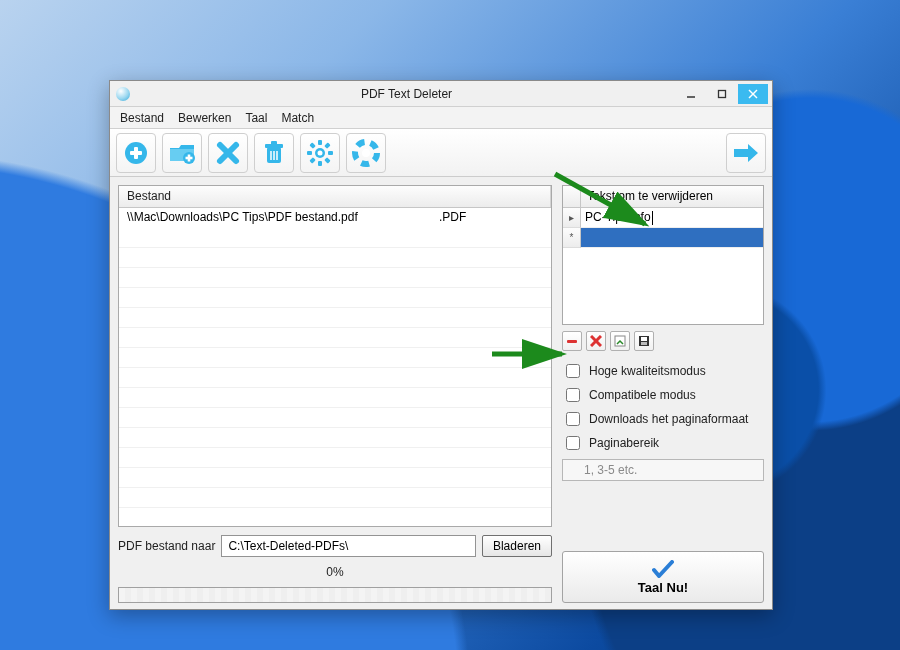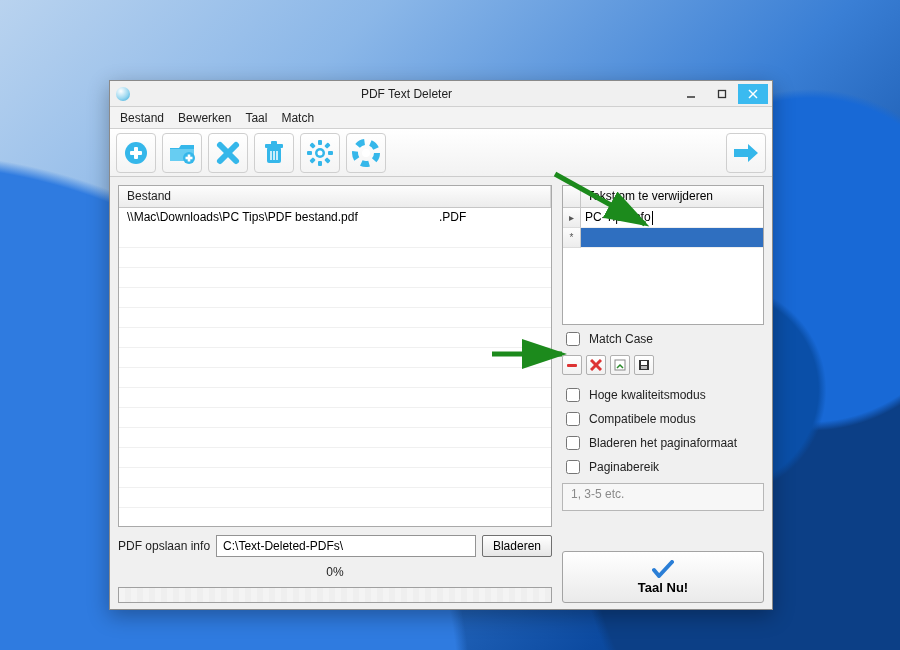--- a/index.html
+++ b/index.html
@@ -58,21 +58,21 @@
   .removegrid .rhead2 { flex: 1; padding: 3px 6px; font-size: 12px; }
   .rgrow { display: flex; height: 20px; align-items: stretch; }
   .rgrow .rowhead { width: 18px; background: linear-gradient(#fdfdfd,#ececec); border-right: 1px solid #c6c6c6; border-bottom: 1px solid #dcdcdc; display: flex; align-items: center; justify-content: center; font-size: 10px; color: #555; }
   .rgrow .rcell { flex: 1; padding: 2px 4px; font-size: 12px; border-bottom: 1px solid #eee; }
   .rgrow.sel .rcell { background: #2f6fc0; color: #fff; }
   .rgrow .caret { width: 1px; height: 14px; background: #000; display: inline-block; vertical-align: middle; margin-left: 1px; }
   .chk { display: flex; align-items: center; gap: 6px; color: #222; height: 20px; }
   .chk input { width: 14px; height: 14px; }
   .minibtns { display: flex; gap: 4px; margin: 2px 0 6px; }
   .mini { width: 20px; height: 20px; border: 1px solid #b0b0b0; background: linear-gradient(#fff,#f1f1f1); display: flex; align-items: center; justify-content: center; border-radius: 2px; }
-  .rangebox { height: 28px; border: 1px solid #b7b7b7; background: #f7f7f7; color: #8a8a8a; padding: 3px 8px; font-size: 12px; margin-top: 2px; }
+  .rangebox { height: 22px; border: 1px solid #b7b7b7; background: #f7f7f7; color: #8a8a8a; padding: 3px 21px; font-size: 12px; margin-top: 2px; }
   .startbtn { margin-top: auto; height: 52px; border: 1px solid #a3a3a3; border-radius: 3px; background: linear-gradient(#fff,#eaeaea); display: flex; flex-direction: column; align-items: center; justify-content: center; gap: 2px; font-weight: bold; font-size: 13px; }
   .startbtn svg { display: block; }
   .arrow-annot { position: absolute; pointer-events: none; }
 </style>
 </head>
 <body>
 
 <div class="wallpaper">
 
   <div class="window">
@@ -193,21 +193,21 @@
               <div class="line"></div>
             <div class="line"></div>
               <div class="line"></div>
               <div class="line"></div>
               <div class="line"></div>
             <div class="line"></div>
               <div class="line"></div>
           </div>
         </div>
         <div class="saverow">
-          <label>PDF opslaan info</label>
+          <label>PDF bestand naar</label>
           <input type="text" value="C:\Text-Deleted-PDFs\" style="">
           <button class="btn">Bladeren</button>
         </div>
         <div class="progresslabel">0%</div>
         <div class="progressbar"></div>
       </div>
 
       <div class="rightcol">
         <div class="removegrid">
           <div class="gridhead">
@@ -217,24 +217,20 @@
           <div class="rgrow">
             <div class="rowhead">▸</div>
             <div class="rcell"><span>PC-Tips.info</span><span class="caret"></span></div>
           </div>
           <div class="rgrow sel">
             <div class="rowhead">*</div>
             <div class="rcell"></div>
           </div>
         </div>
 
-        <label class="chk">
-          <input type="checkbox" style="">
-          <span>Match Case</span>
-        </label>
 
         <div class="minibtns">
           <div class="mini">
             <svg width="14" height="14">
                 <rect x="2" y="6" width="10" height="3" rx="1" fill="#d33"></rect>
               </svg>
           </div>
           <div class="mini">
             <svg width="12" height="12">
                 <line x1="1" y1="1" x2="11" y2="11" stroke="#d33" stroke-width="3"></line>
@@ -259,21 +255,21 @@
         <label class="chk">
           <input type="checkbox" style="">
           <span>Hoge kwaliteitsmodus</span>
         </label>
         <label class="chk">
           <input type="checkbox" style="">
           <span>Compatibele modus</span>
         </label>
         <label class="chk">
           <input type="checkbox" style="">
-          <span>Bladeren het paginaformaat</span>
+          <span>Downloads het paginaformaat</span>
         </label>
         <label class="chk">
           <input type="checkbox" style="">
           <span>Paginabereik</span>
         </label>
         <div class="rangebox">1, 3-5 etc.</div>
 
         <div class="startbtn">
           <svg width="22" height="18" viewBox="0 0 22 18">
               <path d="M2 10l5 6L20 2" fill="none" stroke="#2a7ed6" stroke-width="4" stroke-linecap="round" stroke-linejoin="round"></path>

